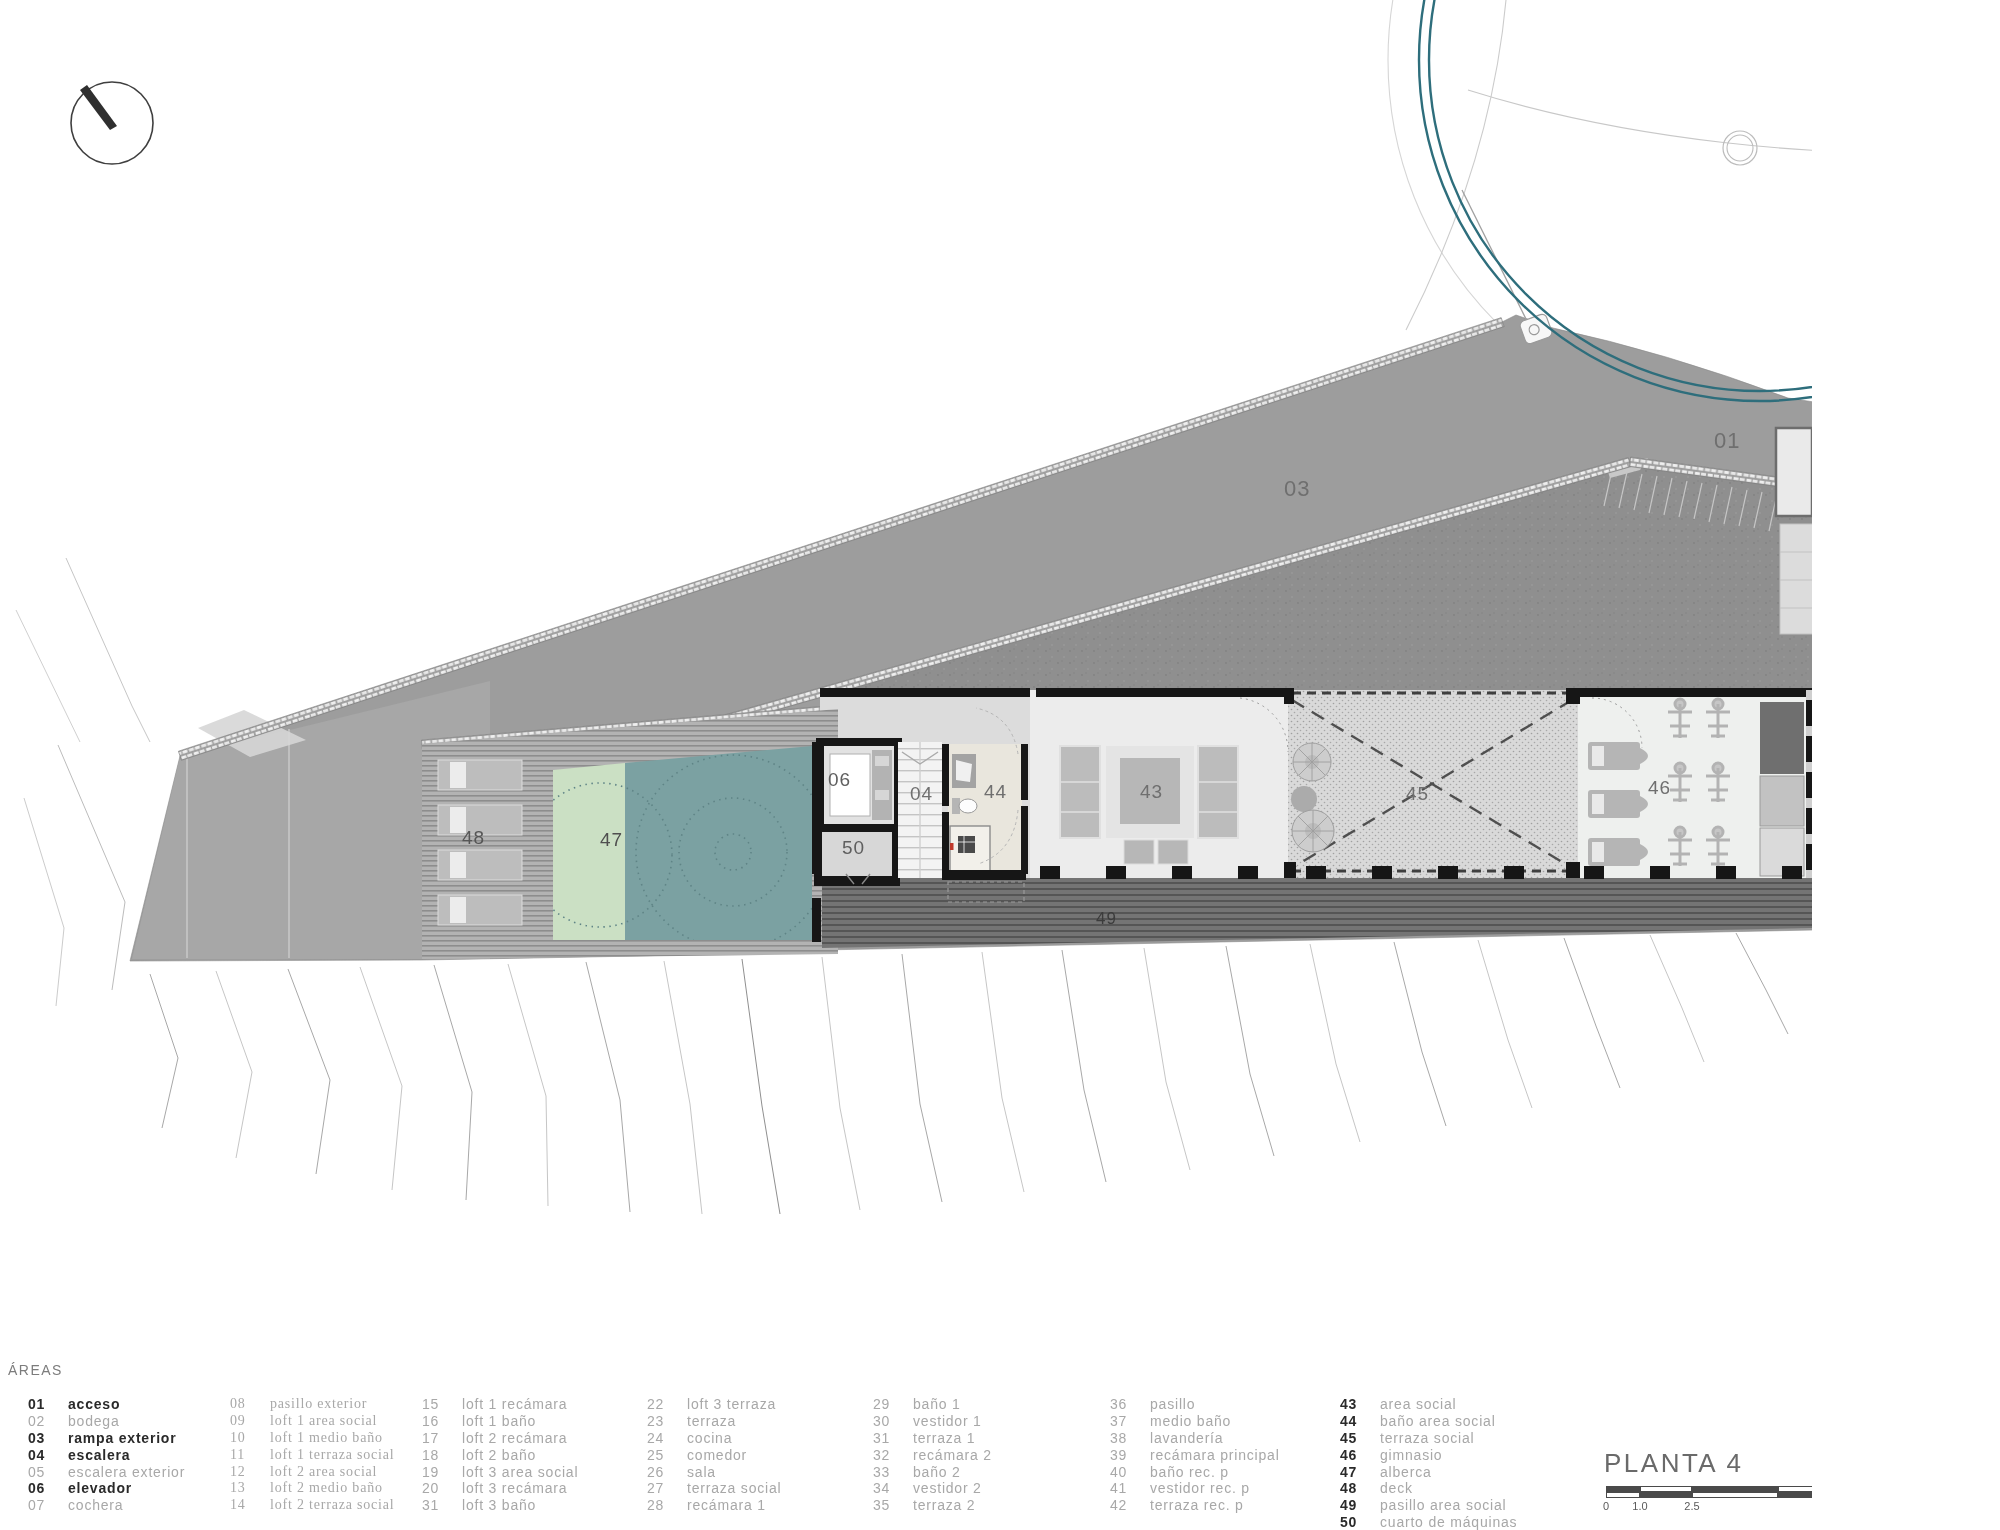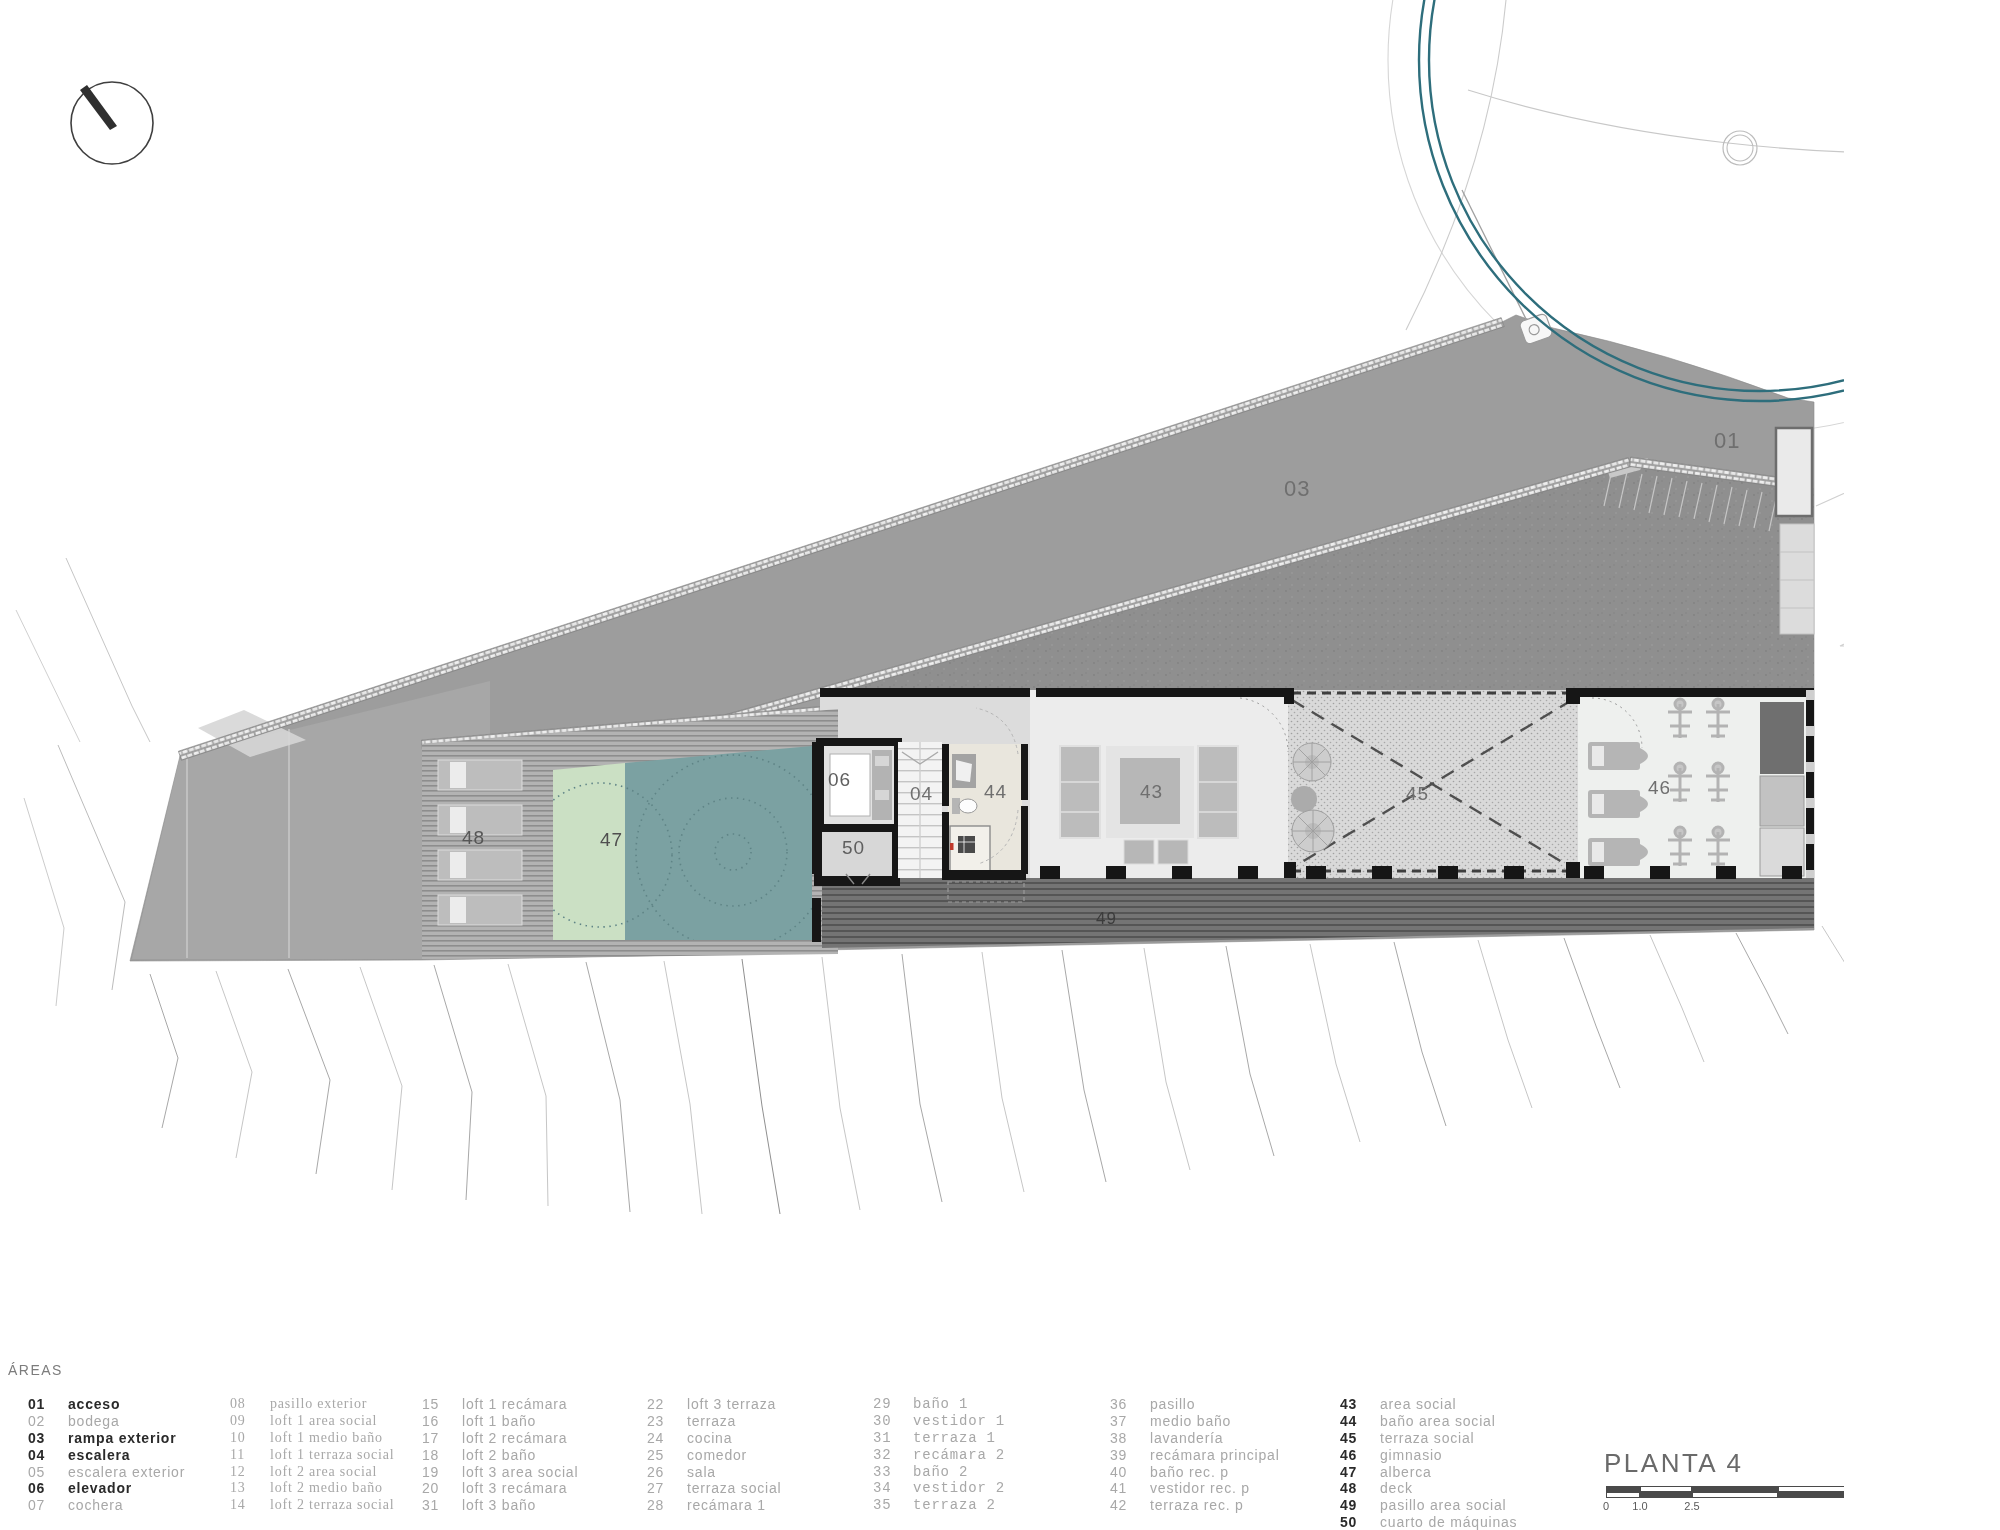--- a/index.html
+++ b/index.html
@@ -1,17 +1,17 @@
 <!DOCTYPE html>
 <html><head>
 <meta charset="utf-8">
 <style>
   html,body{margin:0;padding:0;background:#ffffff;}
   #canvas{position:relative;width:1812px;height:1530px;background:#fff;overflow:hidden;
-          font-family:"Liberation Sans", sans-serif;padding-left:32px;}
+          font-family:"Liberation Sans", sans-serif;}
   #plansvg{position:absolute;left:0;top:0;}
   
   .plan-label{position:absolute;font-family:"Liberation Sans",sans-serif;letter-spacing:1px;line-height:1;}
   
   #legend-header{position:absolute;left:8px;top:1362px;font-size:14px;letter-spacing:1.5px;color:#7c7c7c;}
   .leg-col{position:absolute;top:1396px;}
   .leg-row{display:flex;justify-content:space-between;align-items:baseline;height:16.9px;
            font-size:14px;letter-spacing:0.8px;white-space:nowrap;}
   .leg-row .num{min-width:30px;text-align:left;}
   .leg-row .label{flex:1;text-align:left;padding-left:10px;}
@@ -498,21 +498,21 @@
         </div>
         <div class="leg-row dim">
           <span class="num">27</span>
           <span class="label">terraza social</span>
         </div>
         <div class="leg-row dim">
           <span class="num">28</span>
           <span class="label">recámara 1</span>
         </div>
       </div>
-      <div class="leg-col" style="left: 873px; width: 194px; font-family: Liberation Mono, monospace;">
+      <div class="leg-col" style="left: 873px; width: 194px;">
         <div class="leg-row dim">
           <span class="num">29</span>
           <span class="label">baño 1</span>
         </div>
         <div class="leg-row dim">
           <span class="num">30</span>
           <span class="label">vestidor 1</span>
         </div>
         <div class="leg-row dim">
           <span class="num">31</span>

